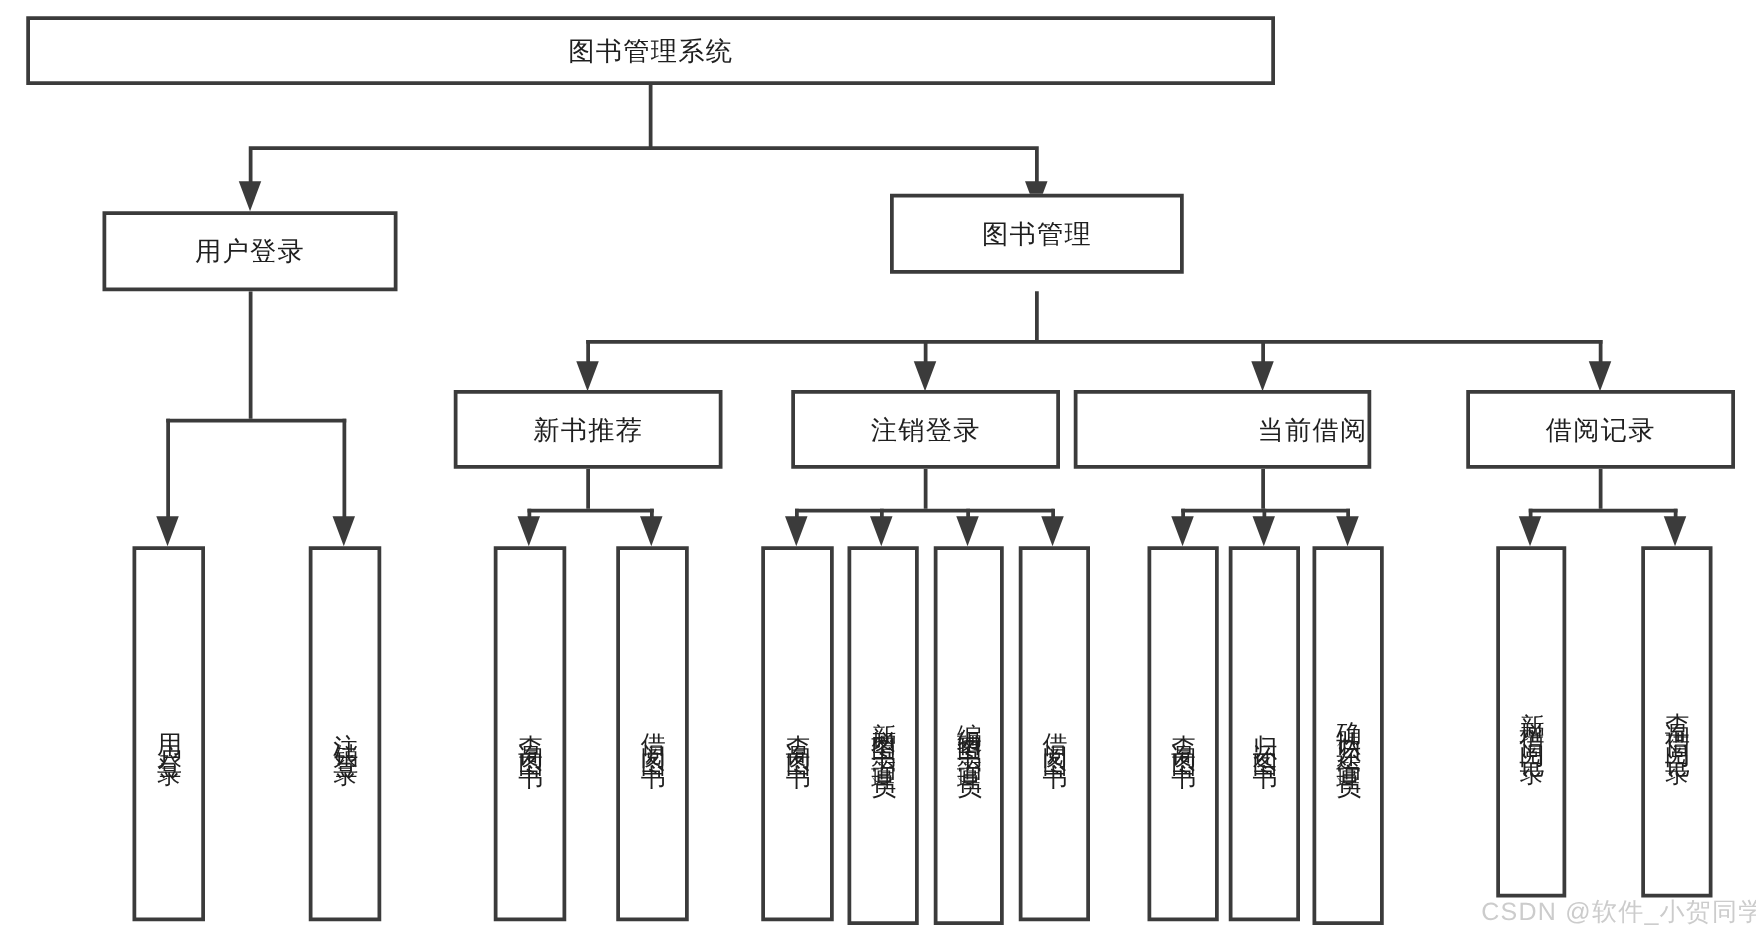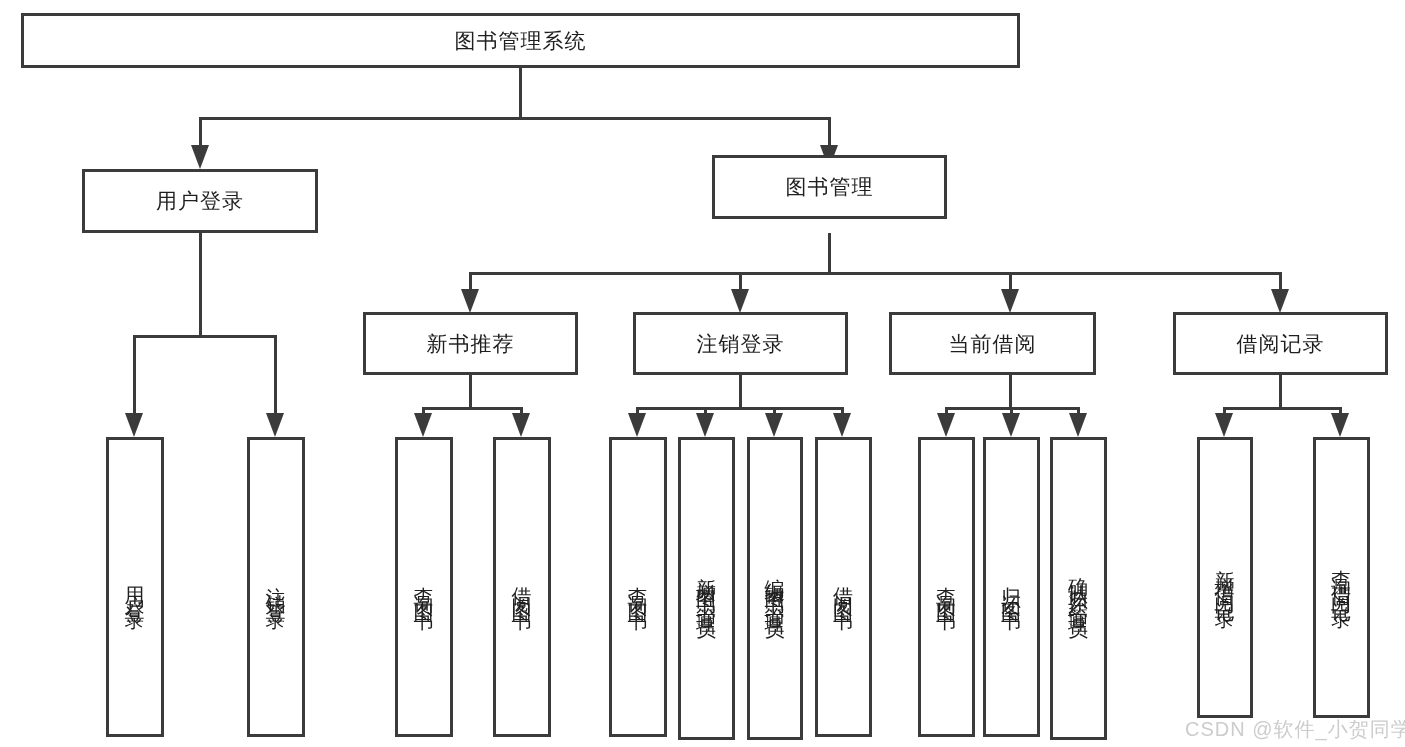--- a/index.html
+++ b/index.html
@@ -68,21 +68,21 @@
   <div class="arrow" style="left:1001px;top:289px;"></div>
   <div class="vline" style="left:1279px;top:272px;width:3px;height:20px;"></div>
   <div class="arrow" style="left:1271px;top:289px;"></div>
 
   <div class="box" style="left:363px;top:312px;width:215px;height:63px;">
     <span>新书推荐</span>
   </div>
   <div class="box" style="left:633px;top:312px;width:215px;height:63px;">
     <span>注销登录</span>
   </div>
-  <div class="box" style="left:889px;top:312px;width:207px;height:63px;">
+  <div class="box" style="left:859px;top:312px;width:238px;height:63px;justify-content:flex-end;">
     <span>当前借阅</span>
   </div>
   <div class="box" style="left:1173px;top:312px;width:215px;height:63px;">
     <span>借阅记录</span>
   </div>
 
   <div class="vline" style="left:469px;top:375px;width:3px;height:32px;"></div>
   <div class="hline" style="left:422px;top:407px;width:101px;height:3px;"></div>
   <div class="vline" style="left:422px;top:407px;width:3px;height:10px;"></div>
   <div class="arrow" style="left:414px;top:413px;"></div>

